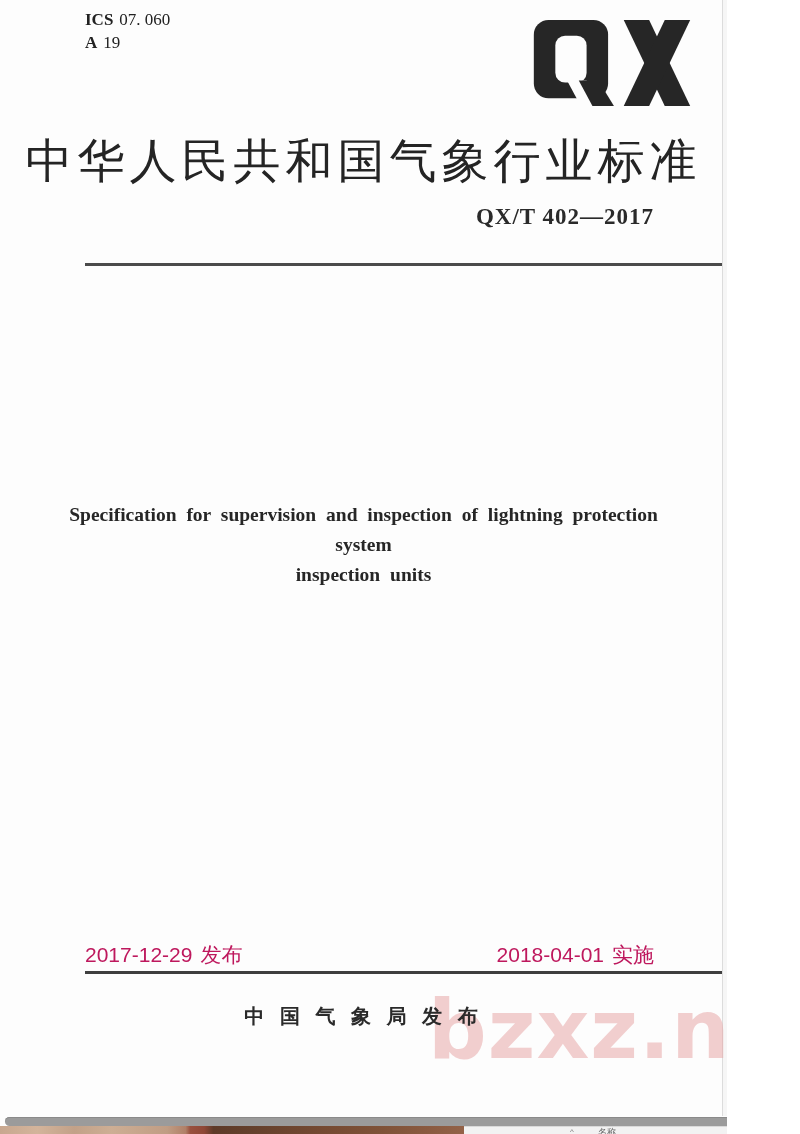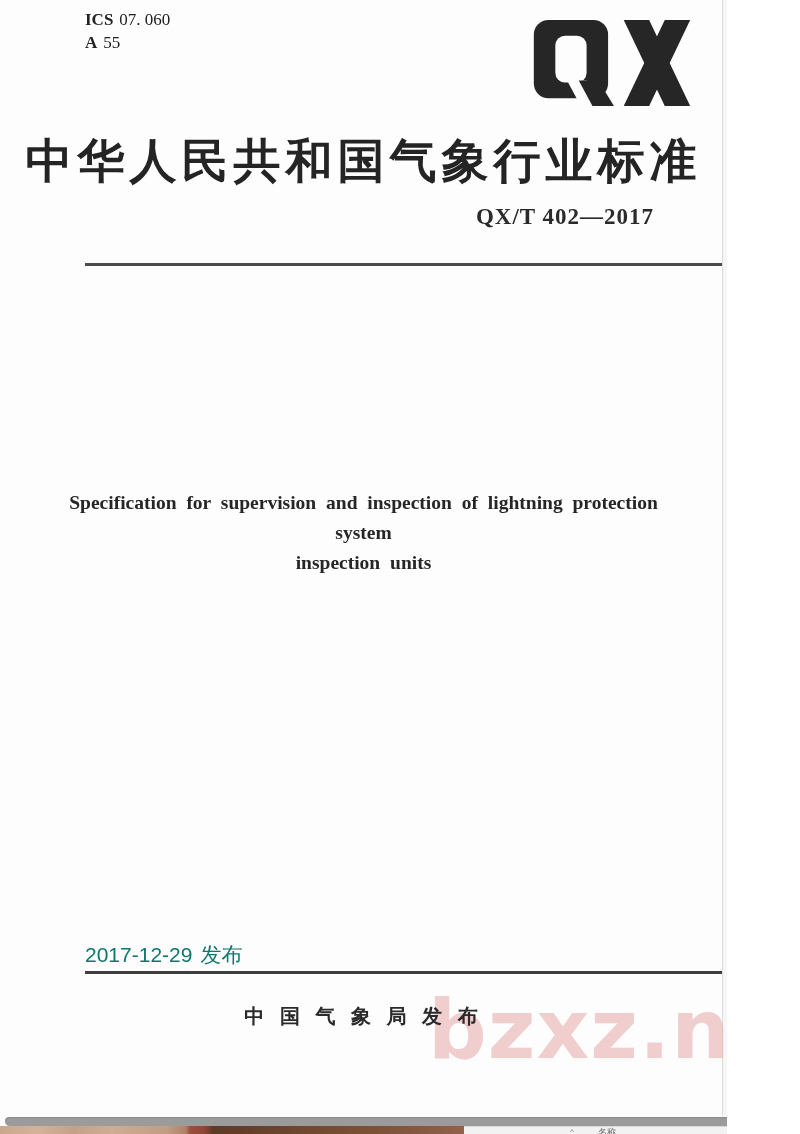--- a/index.html
+++ b/index.html
@@ -13,45 +13,45 @@
   .ics-block { position:absolute; left:85px; top:8px; font-family:"Liberation Serif", serif; font-size:17px; line-height:23px; color:#222; }
   .ics-label { font-weight:700; }
   .ics-value { font-weight:400; margin-left:6px; }
 
   
   .qx-logo { position:absolute; left:533px; top:20px; width:158px; height:86px; }
 
   
   .org-title {
     position:absolute; top:130px; left:0; right:0; text-align:center;
-    font-size:47px; font-weight:700; letter-spacing:5px; color:#242424; white-space:nowrap;
+    font-size:47px; font-weight:400; letter-spacing:5px; color:#242424; white-space:nowrap;
   }
 
   .std-number {
     position:absolute; top:204px; right:73px;
     font-family:"Liberation Serif", serif; font-size:23px; font-weight:700; letter-spacing:1px; color:#2a2a2a;margin-left:11px;
   }
 
   .rule-1 { position:absolute; left:85px; top:263px; width:671px; height:3px; background:#4b4b4b; }
 
   .title-cn {
     position:absolute; top:413px; left:0; right:0; text-align:center;
     font-size:42px; font-weight:700; letter-spacing:1px; color:#242424; white-space:nowrap;
   }
 
   .title-en {
-    position:absolute; top:488px; left:40px; right:40px; text-align:center;
+    position:absolute; top:500px; left:40px; right:40px; text-align:center;
     font-family:"Liberation Serif", serif; font-size:19.5px; font-weight:700;
     line-height:30px; word-spacing:5px; color:#262626;
   }
 
   .dates-row {
     position:absolute; top:941px; left:85px; right:73px;
     display:flex; justify-content:space-between;
-    font-size:21px; color:#0f766e;
+    font-size:21px; color:#be185d;
   }
   .date-item span { display:inline-block; }
   .date-label { margin-left:8px; }
 
   .rule-2 { position:absolute; left:85px; top:971px; width:671px; height:3px; background:#3f3f3f; }
 
   .publisher {
     position:absolute; top:1003px; left:0; right:0; text-align:center; z-index:2;
     font-size:20px; font-weight:700; letter-spacing:5px; color:#2a2a2a; white-space:nowrap;
   }
@@ -93,21 +93,21 @@
 </head>
 <body>
 
 <div class="page">
 
   <div class="ics-block">
     <div>
       <span class="ics-label">ICS</span><span class="ics-value">07. 060</span>
     </div>
     <div>
-      <span class="ics-label">A</span><span class="ics-value">55</span>
+      <span class="ics-label">A</span><span class="ics-value">19</span>
     </div>
   </div>
 
   <svg class="qx-logo" viewBox="0 0 160 88" xmlns="http://www.w3.org/2000/svg" aria-label="QX">
     <rect x="0" y="0" width="76" height="80" rx="15" fill="#262626"></rect>
     <rect x="22" y="16" width="32" height="48" rx="10" fill="#fdfdfd"></rect>
     <path d="M34 62 L54 62 L68 88 L48 88 Z" fill="#fdfdfd"></path>
     <path d="M46 62 L66 62 L82 88 L60 88 Z" fill="#262626"></path>
     <path d="M92 0 L118 0 L160 88 L134 88 Z" fill="#262626"></path>
     <path d="M160 0 L134 0 L92 88 L118 88 Z" fill="#262626"></path>
@@ -121,20 +121,23 @@
 
   <div class="title-en">
     <div>Specification for supervision and inspection of lightning protection system</div>
     <div>inspection units</div>
   </div>
 
   <div class="dates-row">
     <div class="date-item">
       <span>2017-12-29</span><span class="date-label">发布</span>
     </div>
+    <div class="date-item">
+      <span>2018-04-01</span><span class="date-label">实施</span>
+    </div>
   </div>
 
   <div class="rule-2"></div>
 
   <div class="watermark">bzxz.net</div>
 
   <div class="publisher">中 国 气 象 局 发 布</div>
 
   <div class="page-right-margin"></div>
   <div class="page-right-edge"></div>

